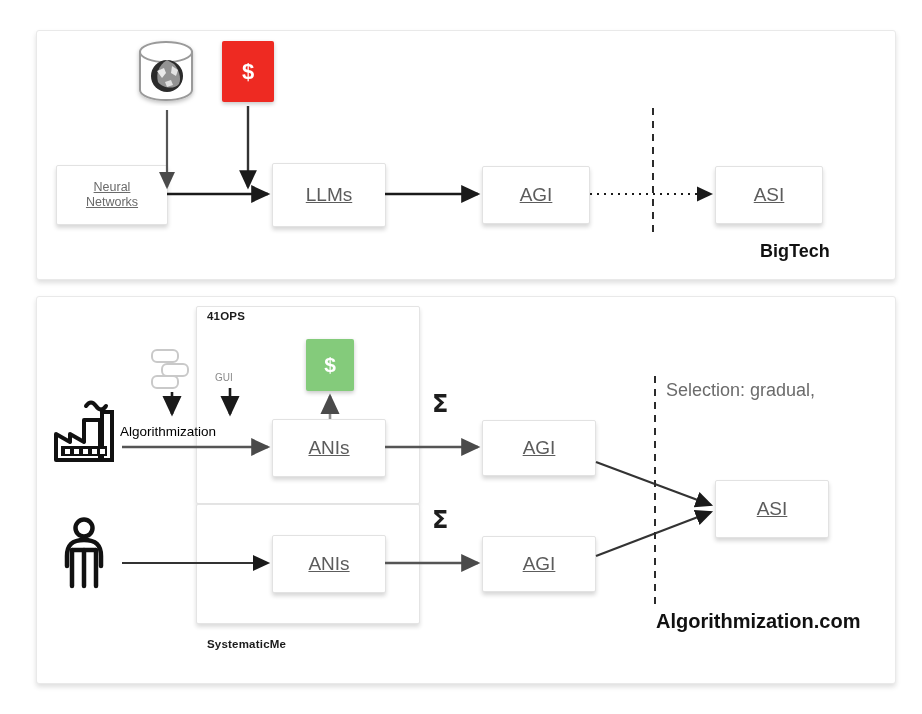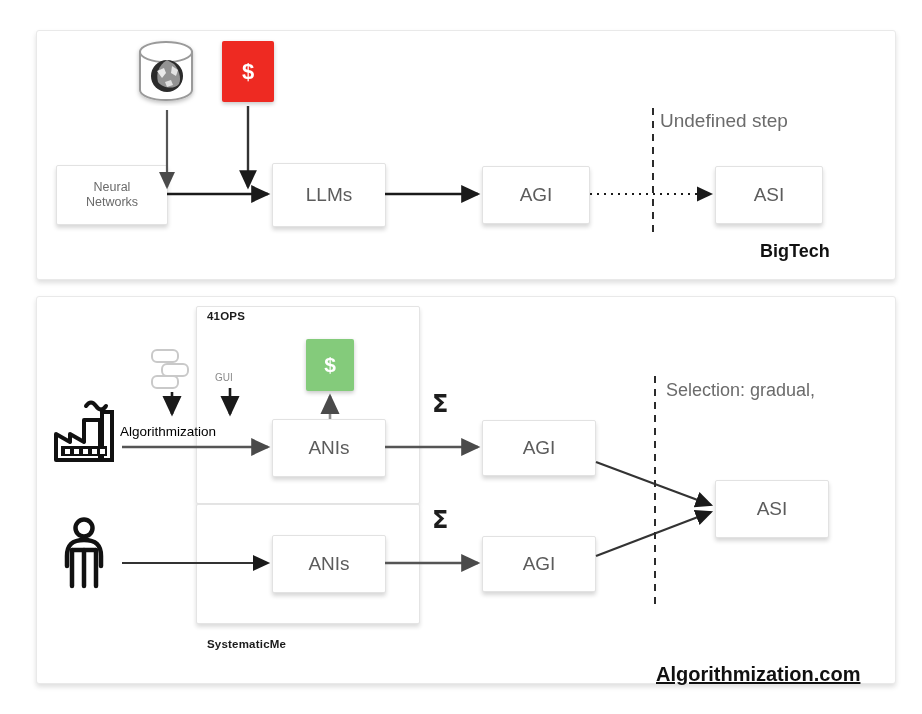--- a/index.html
+++ b/index.html
@@ -61,20 +61,21 @@
     border: 1px solid #e2e2e2;
     border-radius: 2px;
     box-shadow: 0 3px 4px rgba(0,0,0,0.16);
     display: flex;
     align-items: center;
     justify-content: center;
     text-align: center;
     color: #5c5c5c;
     font-size: 19px;
     line-height: 1.18;
+    text-decoration: underline;
   }
   .node.small-label { font-size: 12.5px; color: #6a6a6a; }
 
   #node-neural  { left: 56px;  top: 165px; width: 110px; height: 58px; }
   #node-llms    { left: 272px; top: 163px; width: 112px; height: 62px; }
   #node-agi-top { left: 482px; top: 166px; width: 106px; height: 56px; }
   #node-asi-top { left: 715px; top: 166px; width: 106px; height: 56px; }
 
   #node-anis-1  { left: 272px; top: 419px; width: 112px; height: 56px; }
   #node-anis-2  { left: 272px; top: 535px; width: 112px; height: 56px; }
@@ -129,21 +130,21 @@
 
   
   .brand {
     position: absolute;
     font-size: 18px;
     font-weight: bold;
     color: #111111;
     white-space: nowrap;
   }
   #brand-bigtech { left: 760px; top: 241px; }
-  #brand-algo    { left: 656px; top: 663px; font-size: 20px; text-decoration: underline; }
+  #brand-algo    { left: 656px; top: 610px; font-size: 20px; }
 
   
   .overlay {
     position: absolute;
     left: 0; top: 0;
     width: 922px; height: 714px;
     pointer-events: none;
   }
   .icon-layer { position: absolute; }
 </style>
@@ -184,21 +185,20 @@
   <div class="node" id="node-llms">
     <span>LLMs</span>
   </div>
   <div class="node" id="node-agi-top">
     <span>AGI</span>
   </div>
   <div class="node" id="node-asi-top">
     <span>ASI</span>
   </div>
 
-  <div class="free-label" id="label-undefined">Undefined step</div>
   <div class="brand" id="brand-bigtech">BigTech</div>
 
   <div class="panel" id="panel-bottom"></div>
 
   <div class="group-panel" id="group-41ops"></div>
   <div class="group-panel" id="group-systematic"></div>
 
   <div class="group-label" id="label-41ops">41OPS</div>
   <div class="group-label" id="label-systematic">SystematicMe</div>
 

